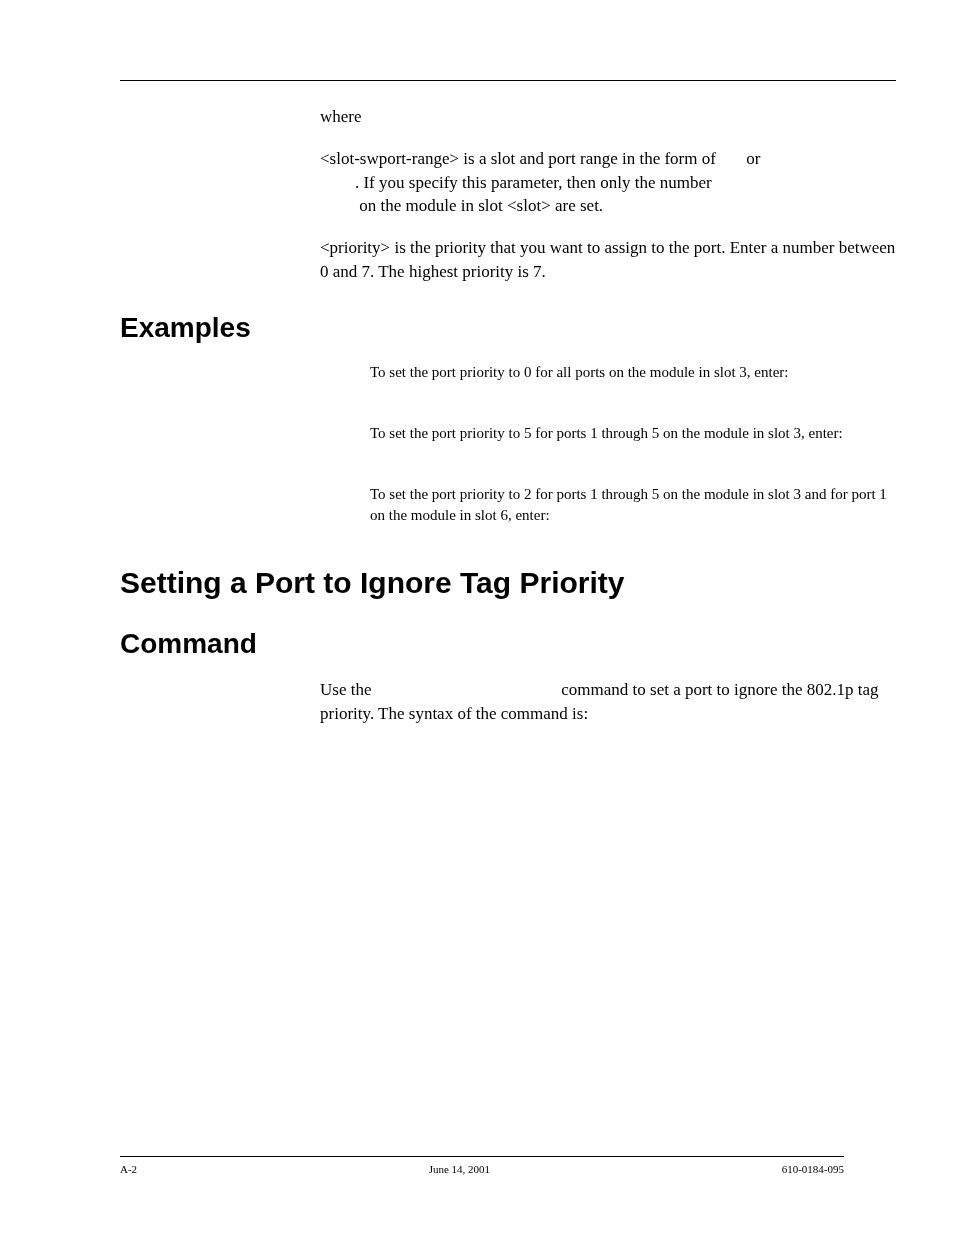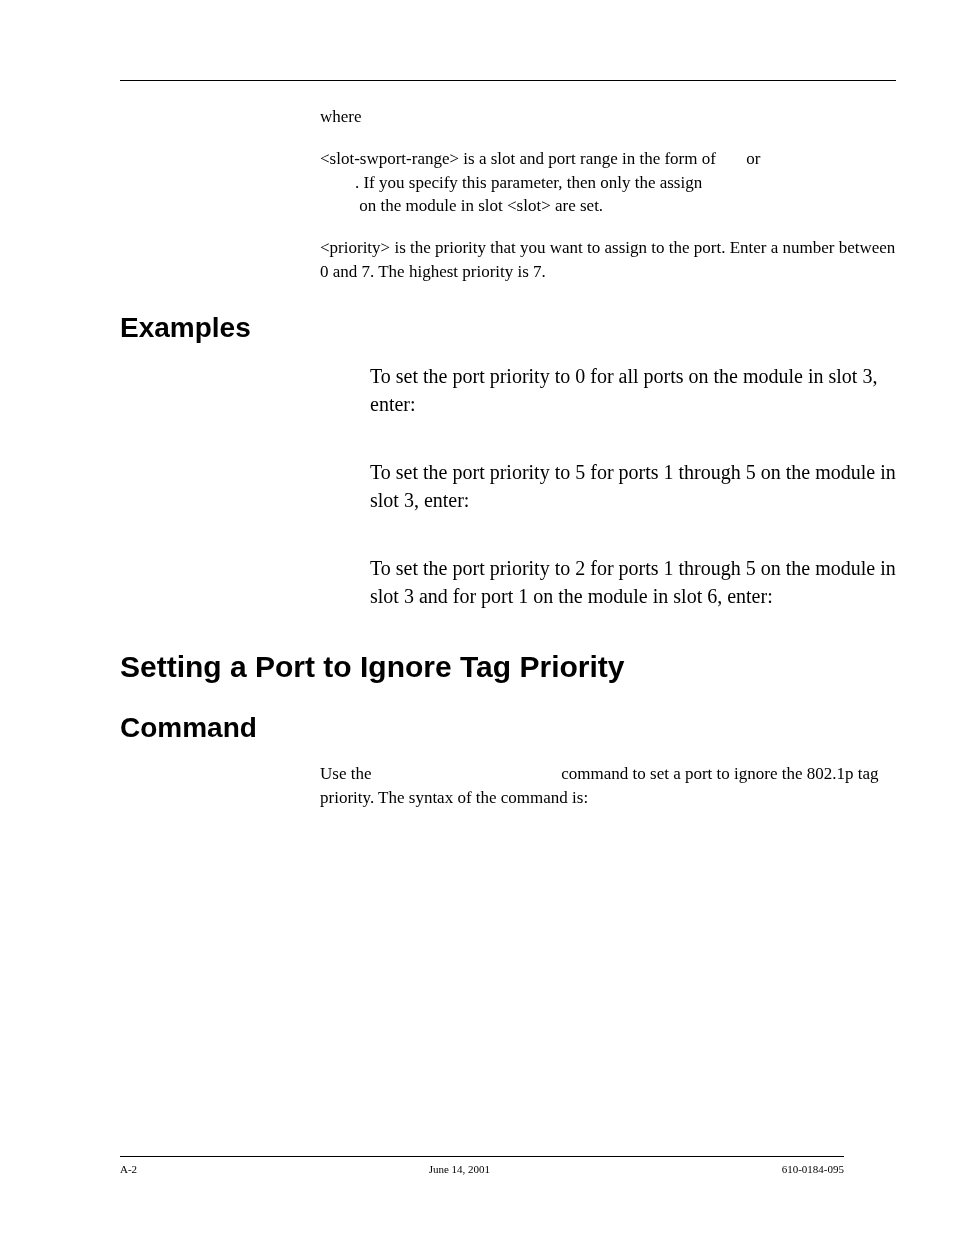--- a/index.html
+++ b/index.html
@@ -37,21 +37,21 @@
   }
   .main-heading {
     font-family: 'Helvetica Neue', Arial, sans-serif;
     font-weight: bold;
     font-size: 30px;
     margin-top: 32px;
     margin-bottom: 24px;
   }
   .example-block {
     margin-left: 250px;
-    font-size: 20px;
+    font-size: 15px;
     line-height: 1.4;
   }
   .example-para {
     margin-bottom: 40px;
   }
   .footer {
     position: absolute;
     left: 120px;
     right: 110px;
     bottom: 60px;
@@ -74,21 +74,21 @@
 
   <div class="rule"></div>
 
   <div class="body-block">
     <div class="para">where</div>
 
 
     <div class="para">
       <span>&lt;slot-swport-range&gt; is a slot and port range in the form of</span>
       <span style="visibility:hidden;"> x/y </span><span>or</span><br>
-      <span style="visibility:hidden;">x/y-z</span><span>. If you specify this parameter, then only the assign</span><br>
+      <span style="visibility:hidden;">x/y-z</span><span>. If you specify this parameter, then only the number</span><br>
       <span style="visibility:hidden;">x/y-z </span><span>on the module in slot &lt;slot&gt; are set.</span>
     </div>
 
     <div class="para">&lt;priority&gt; is the priority that you want to assign to the port. Enter a number between 0 and 7. The highest priority is 7.</div>
   </div>
 
   <div class="side-heading">Examples</div>
 
   <div class="example-block">
     <div class="example-para">To set the port priority to 0 for all ports on the module in slot 3, enter:</div>

